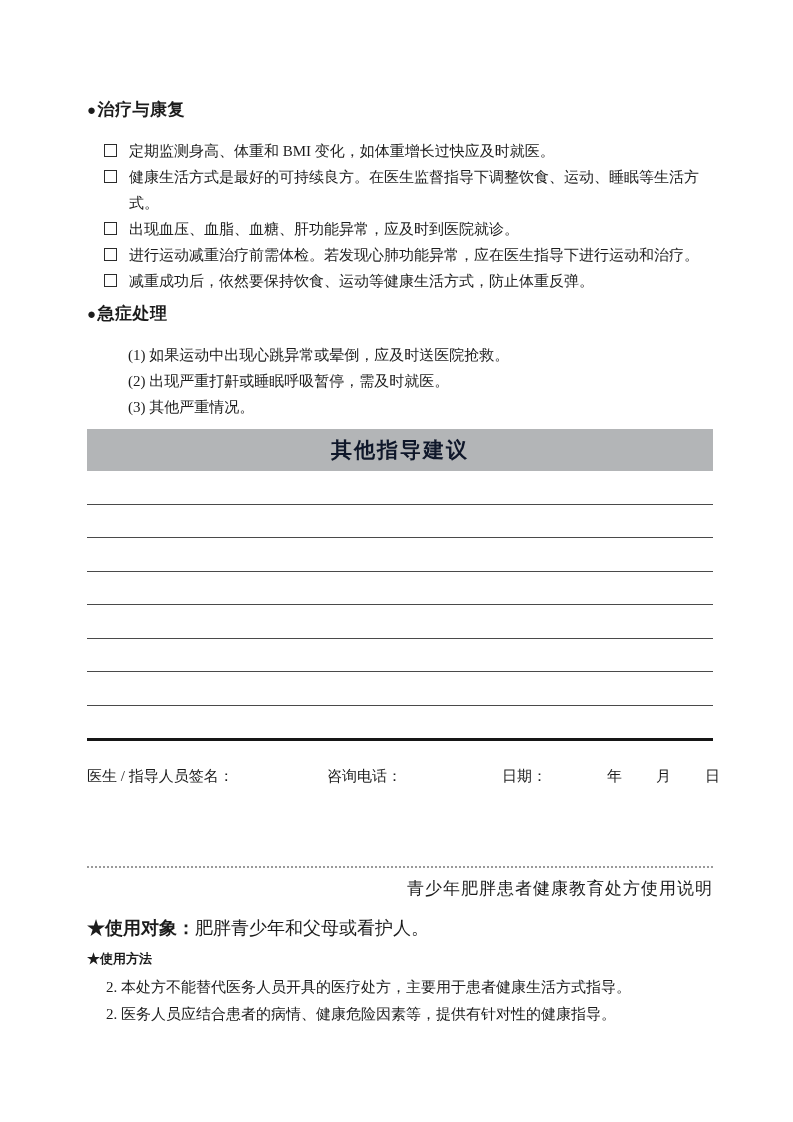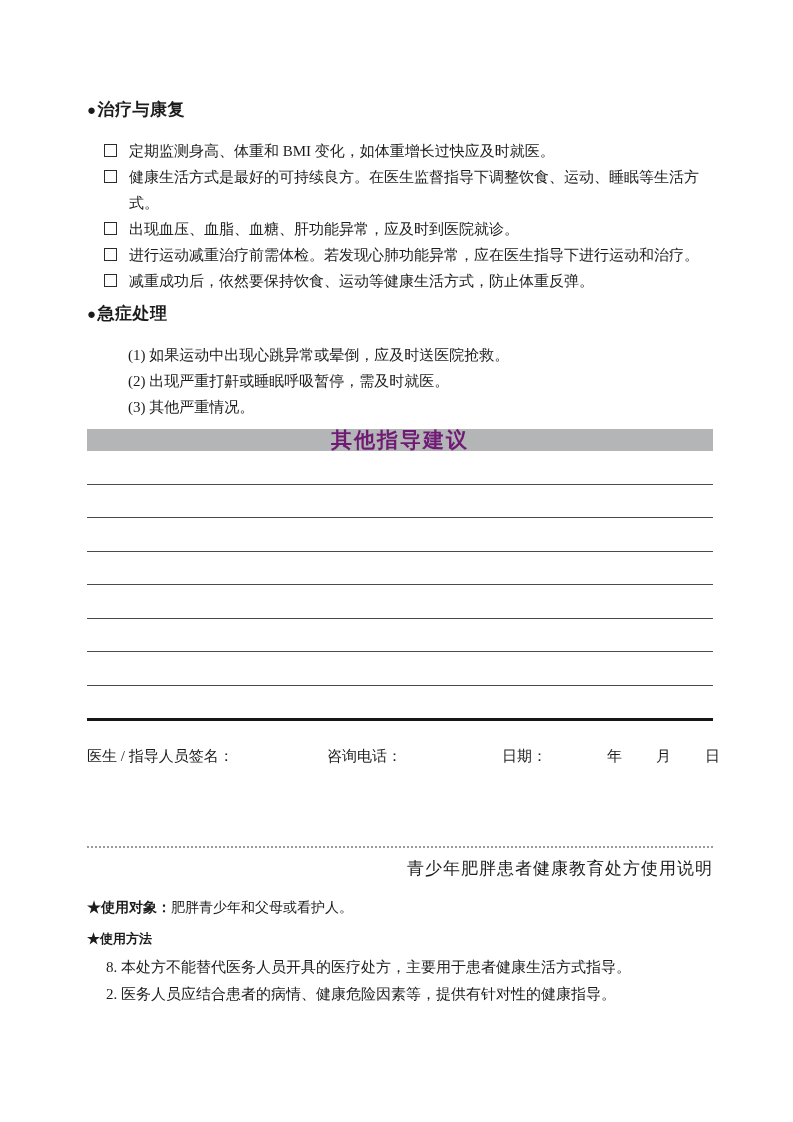--- a/index.html
+++ b/index.html
@@ -53,28 +53,28 @@
   .sub-item{
     padding-left:41px;
     font-size:15px;
     line-height:26px;
   }
   .sec-gap{height:8px;}
 
   
   .banner{
     margin-top:9px;
-    height:22px;
+    height:42px;
     background:var(--bar-bg);
     display:flex;align-items:center;justify-content:center;
     font-family:"Liberation Sans","DejaVu Sans",sans-serif;
     font-weight:bold;
     font-size:21px;
     letter-spacing:2px;
-    color:#701a75;
+    color:#0f172a;
   }
 
   
   .rules{margin:0;}
   .rule{height:32.5px;border-bottom:1px solid #4a4a4a;}
   .rule.thick{border-bottom:3px solid #161616;}
 
   
   .sig-row{
     position:relative;
@@ -102,21 +102,21 @@
   .usage-title{
     margin-top:9px;
     text-align:right;
     font-weight:normal;
     font-size:17px;
     line-height:24px;
     letter-spacing:1px;
   }
   .usage-target{
     margin-top:16px;
-    font-size:14px;
+    font-size:18px;
     line-height:22px;
   }
   .usage-target .lbl{font-weight:bold;}
   .usage-method-label{
     margin-top:9px;
     font-size:13px;
     font-weight:bold;
     line-height:22px;
   }
   .usage-list{
@@ -194,18 +194,18 @@
 
     <div class="usage-title">青少年肥胖患者健康教育处方使用说明</div>
 
     <div class="usage-target">
       <span class="lbl">★使用对象：</span><span>肥胖青少年和父母或看护人。</span>
     </div>
 
     <div class="usage-method-label">★使用方法</div>
 
     <ul class="usage-list">
-      <li>8. 本处方不能替代医务人员开具的医疗处方，主要用于患者健康生活方式指导。</li>
+      <li>2. 本处方不能替代医务人员开具的医疗处方，主要用于患者健康生活方式指导。</li>
       <li>2. 医务人员应结合患者的病情、健康危险因素等，提供有针对性的健康指导。</li>
     </ul>
 
   </div>
 </div>
 
 </body></html>

